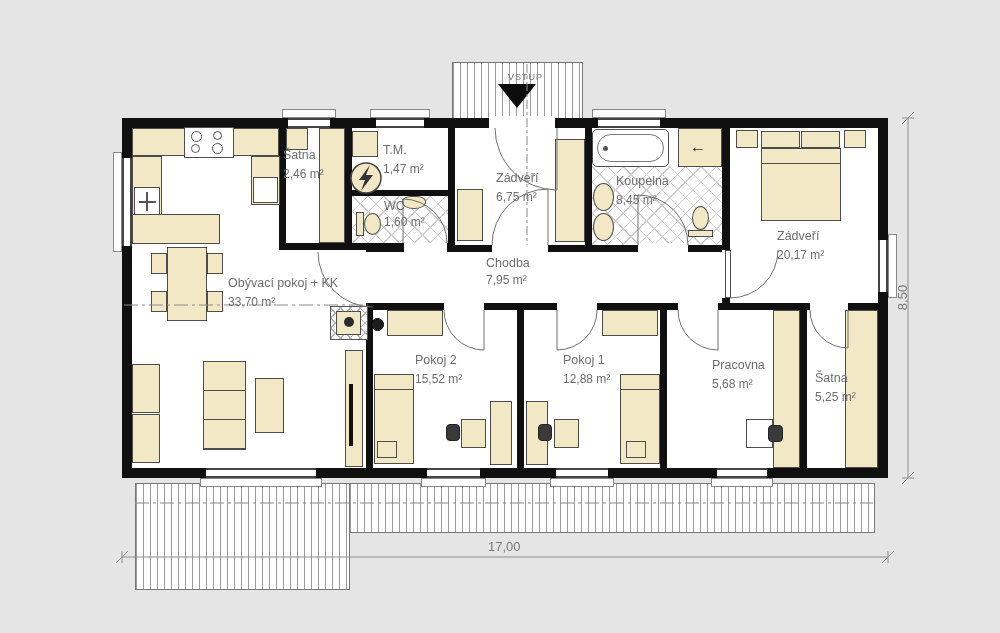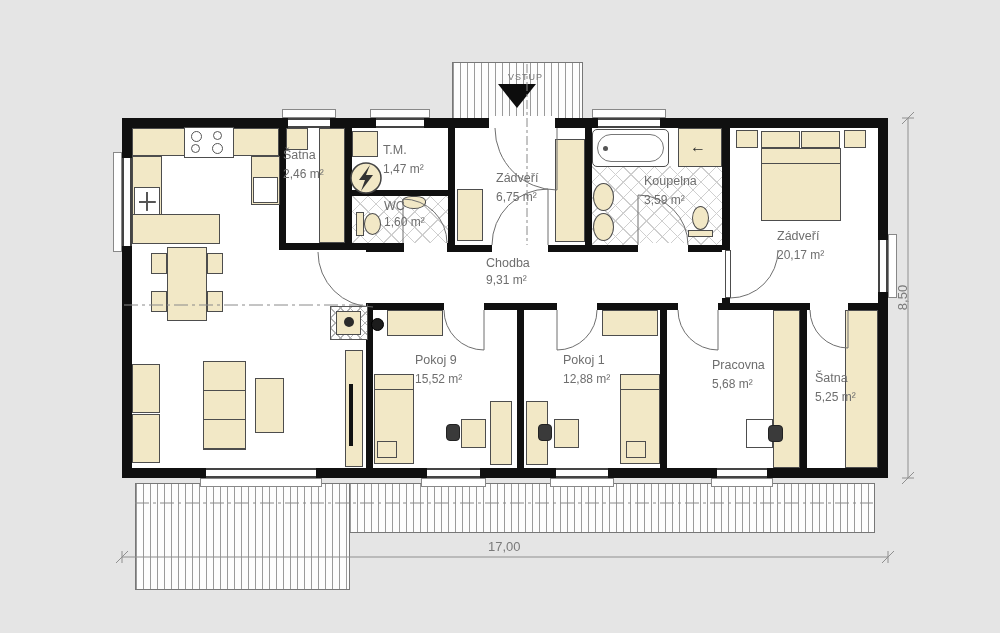--- a/index.html
+++ b/index.html
@@ -217,50 +217,54 @@
       <line x1="122" y1="551" x2="122" y2="563"></line>
         <line x1="888" y1="551" x2="888" y2="563"></line>
       <line x1="908" y1="118" x2="908" y2="478"></line>
       <line x1="902" y1="124" x2="914" y2="112"></line>
         <line x1="902" y1="484" x2="914" y2="472"></line>
       <line x1="902" y1="118" x2="914" y2="118"></line>
         <line x1="902" y1="478" x2="914" y2="478"></line>
     </g>
   </svg>
 
+  <div class="lbl" style="left:228px;top:274px;">
+    <div class="nm">Obývací pokoj + KK</div>
+    <div class="ar">33,70 m²</div>
+  </div>
   <div class="lbl" style="left:283px;top:146px;">
     <div class="nm">Šatna</div>
     <div class="ar">2,46 m²</div>
   </div>
   <div class="lbl" style="left:383px;top:141px;">
     <div class="nm">T.M.</div>
     <div class="ar">1,47 m²</div>
   </div>
   <div class="lbl" style="left:384px;top:199px;line-height:1.25;">
     <div class="nm">WC</div>
     <div class="ar">1,60 m²</div>
   </div>
   <div class="lbl" style="left:496px;top:169px;">
     <div class="nm">Zádveří</div>
     <div class="ar">6,75 m²</div>
   </div>
-  <div class="lbl" style="left:644px;top:172px;">
+  <div class="lbl" style="left:616px;top:172px;">
     <div class="nm">Koupelna</div>
-    <div class="ar">3,59 m²</div>
+    <div class="ar">8,45 m²</div>
   </div>
   <div class="lbl" style="left:777px;top:227px;">
     <div class="nm">Zádveří</div>
     <div class="ar">20,17 m²</div>
   </div>
   <div class="lbl" style="left:486px;top:255px;line-height:1.35;">
     <div class="nm">Chodba</div>
-    <div class="ar">9,31 m²</div>
+    <div class="ar">7,95 m²</div>
   </div>
   <div class="lbl" style="left:415px;top:351px;">
-    <div class="nm">Pokoj 9</div>
+    <div class="nm">Pokoj 2</div>
     <div class="ar">15,52 m²</div>
   </div>
   <div class="lbl" style="left:563px;top:351px;">
     <div class="nm">Pokoj 1</div>
     <div class="ar">12,88 m²</div>
   </div>
   <div class="lbl" style="left:712px;top:356px;">
     <div class="nm">Pracovna</div>
     <div class="ar">5,68 m²</div>
   </div>

